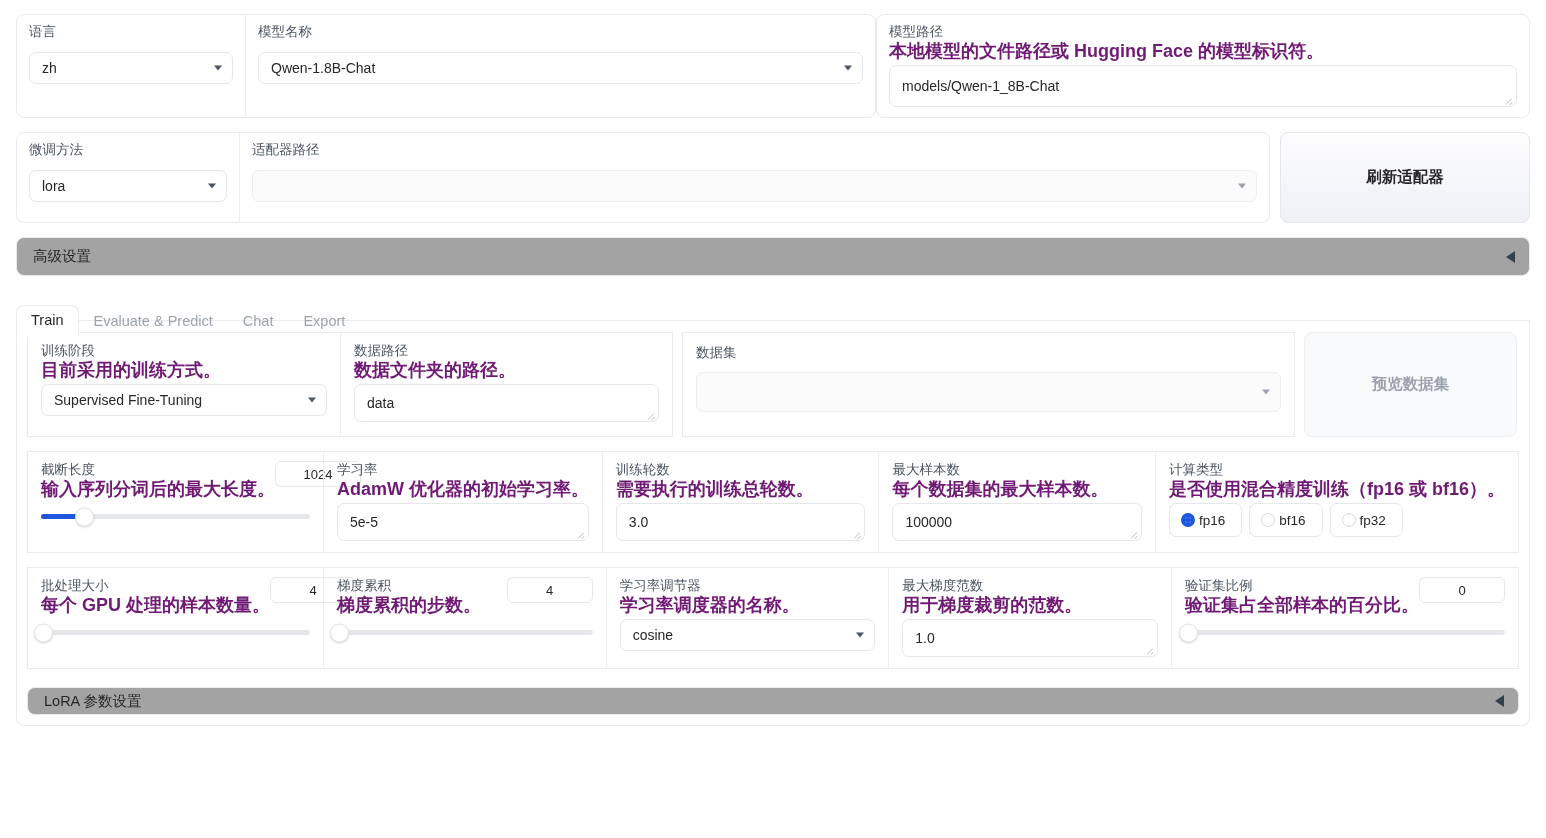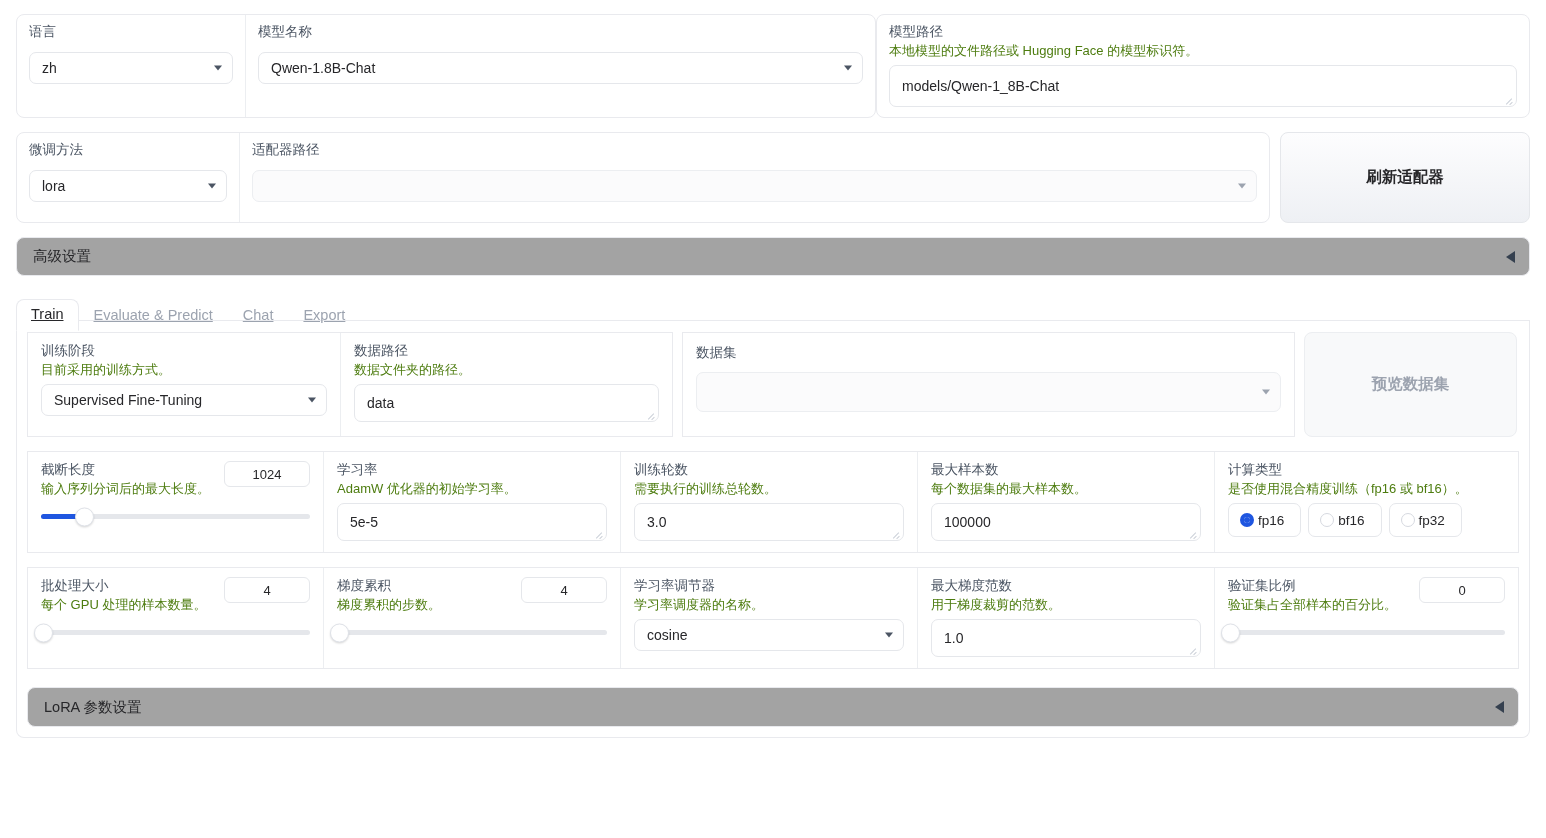--- a/index.html
+++ b/index.html
@@ -27,25 +27,26 @@
 
   .field { padding: 8px 12px 10px 12px; }
   .field-label {
     font-size: 13.5px;
     color: #4b5563;
     line-height: 18px;
     margin-bottom: 2px;
     white-space: nowrap;
   }
   .field-info {
-    font-size: 13px;
-    color: #4d7c0f;
+    font-size: 18px;
+    color: #701a75;
     line-height: 16px;
     margin-bottom: 6px;
     white-space: nowrap;
+    font-weight: bold;
   }
 
   
   .dropdown {
     position: relative;
     height: 32px;
     border: 1px solid #e5e7eb;
     border-radius: 7px;
     background: #fff;
     display: flex;
@@ -147,22 +148,21 @@
   }
   .tab {
     font-size: 14.5px;
     color: #9ca3af;
     padding: 5px 14px 6px 14px;
     cursor: pointer;
     line-height: 19px;
     border: 1px solid transparent;
     border-bottom: none;
     position: relative;
-    top: 11px;
-    text-decoration: underline;
+    top: 17px;
   }
   .tab.active {
     color: #27272a;
     background: #ffffff;
     border: 1px solid #e9eaee;
     border-bottom: 1px solid #ffffff;
     border-radius: 8px 8px 0 0;
   }
   .tabpanel {
     border: 1px solid #e9eaee;
@@ -506,19 +506,19 @@
           </div>
         </div>
         <div class="slider-track" style="margin-top:17px;">
           <div class="slider-fill" style="width:1%"></div>
           <div class="slider-thumb" style="left:1%"></div>
         </div>
       </div>
     </div>
 
 
-    <div class="accordion" style="margin-top:18px;height:40px;">
+    <div class="accordion" style="margin-top:18px;height:28px;">
       <span class="accordion-label">LoRA 参数设置</span>
       <span class="tri-left"></span>
     </div>
 
   </div>
 </div>
 
 </body></html>

